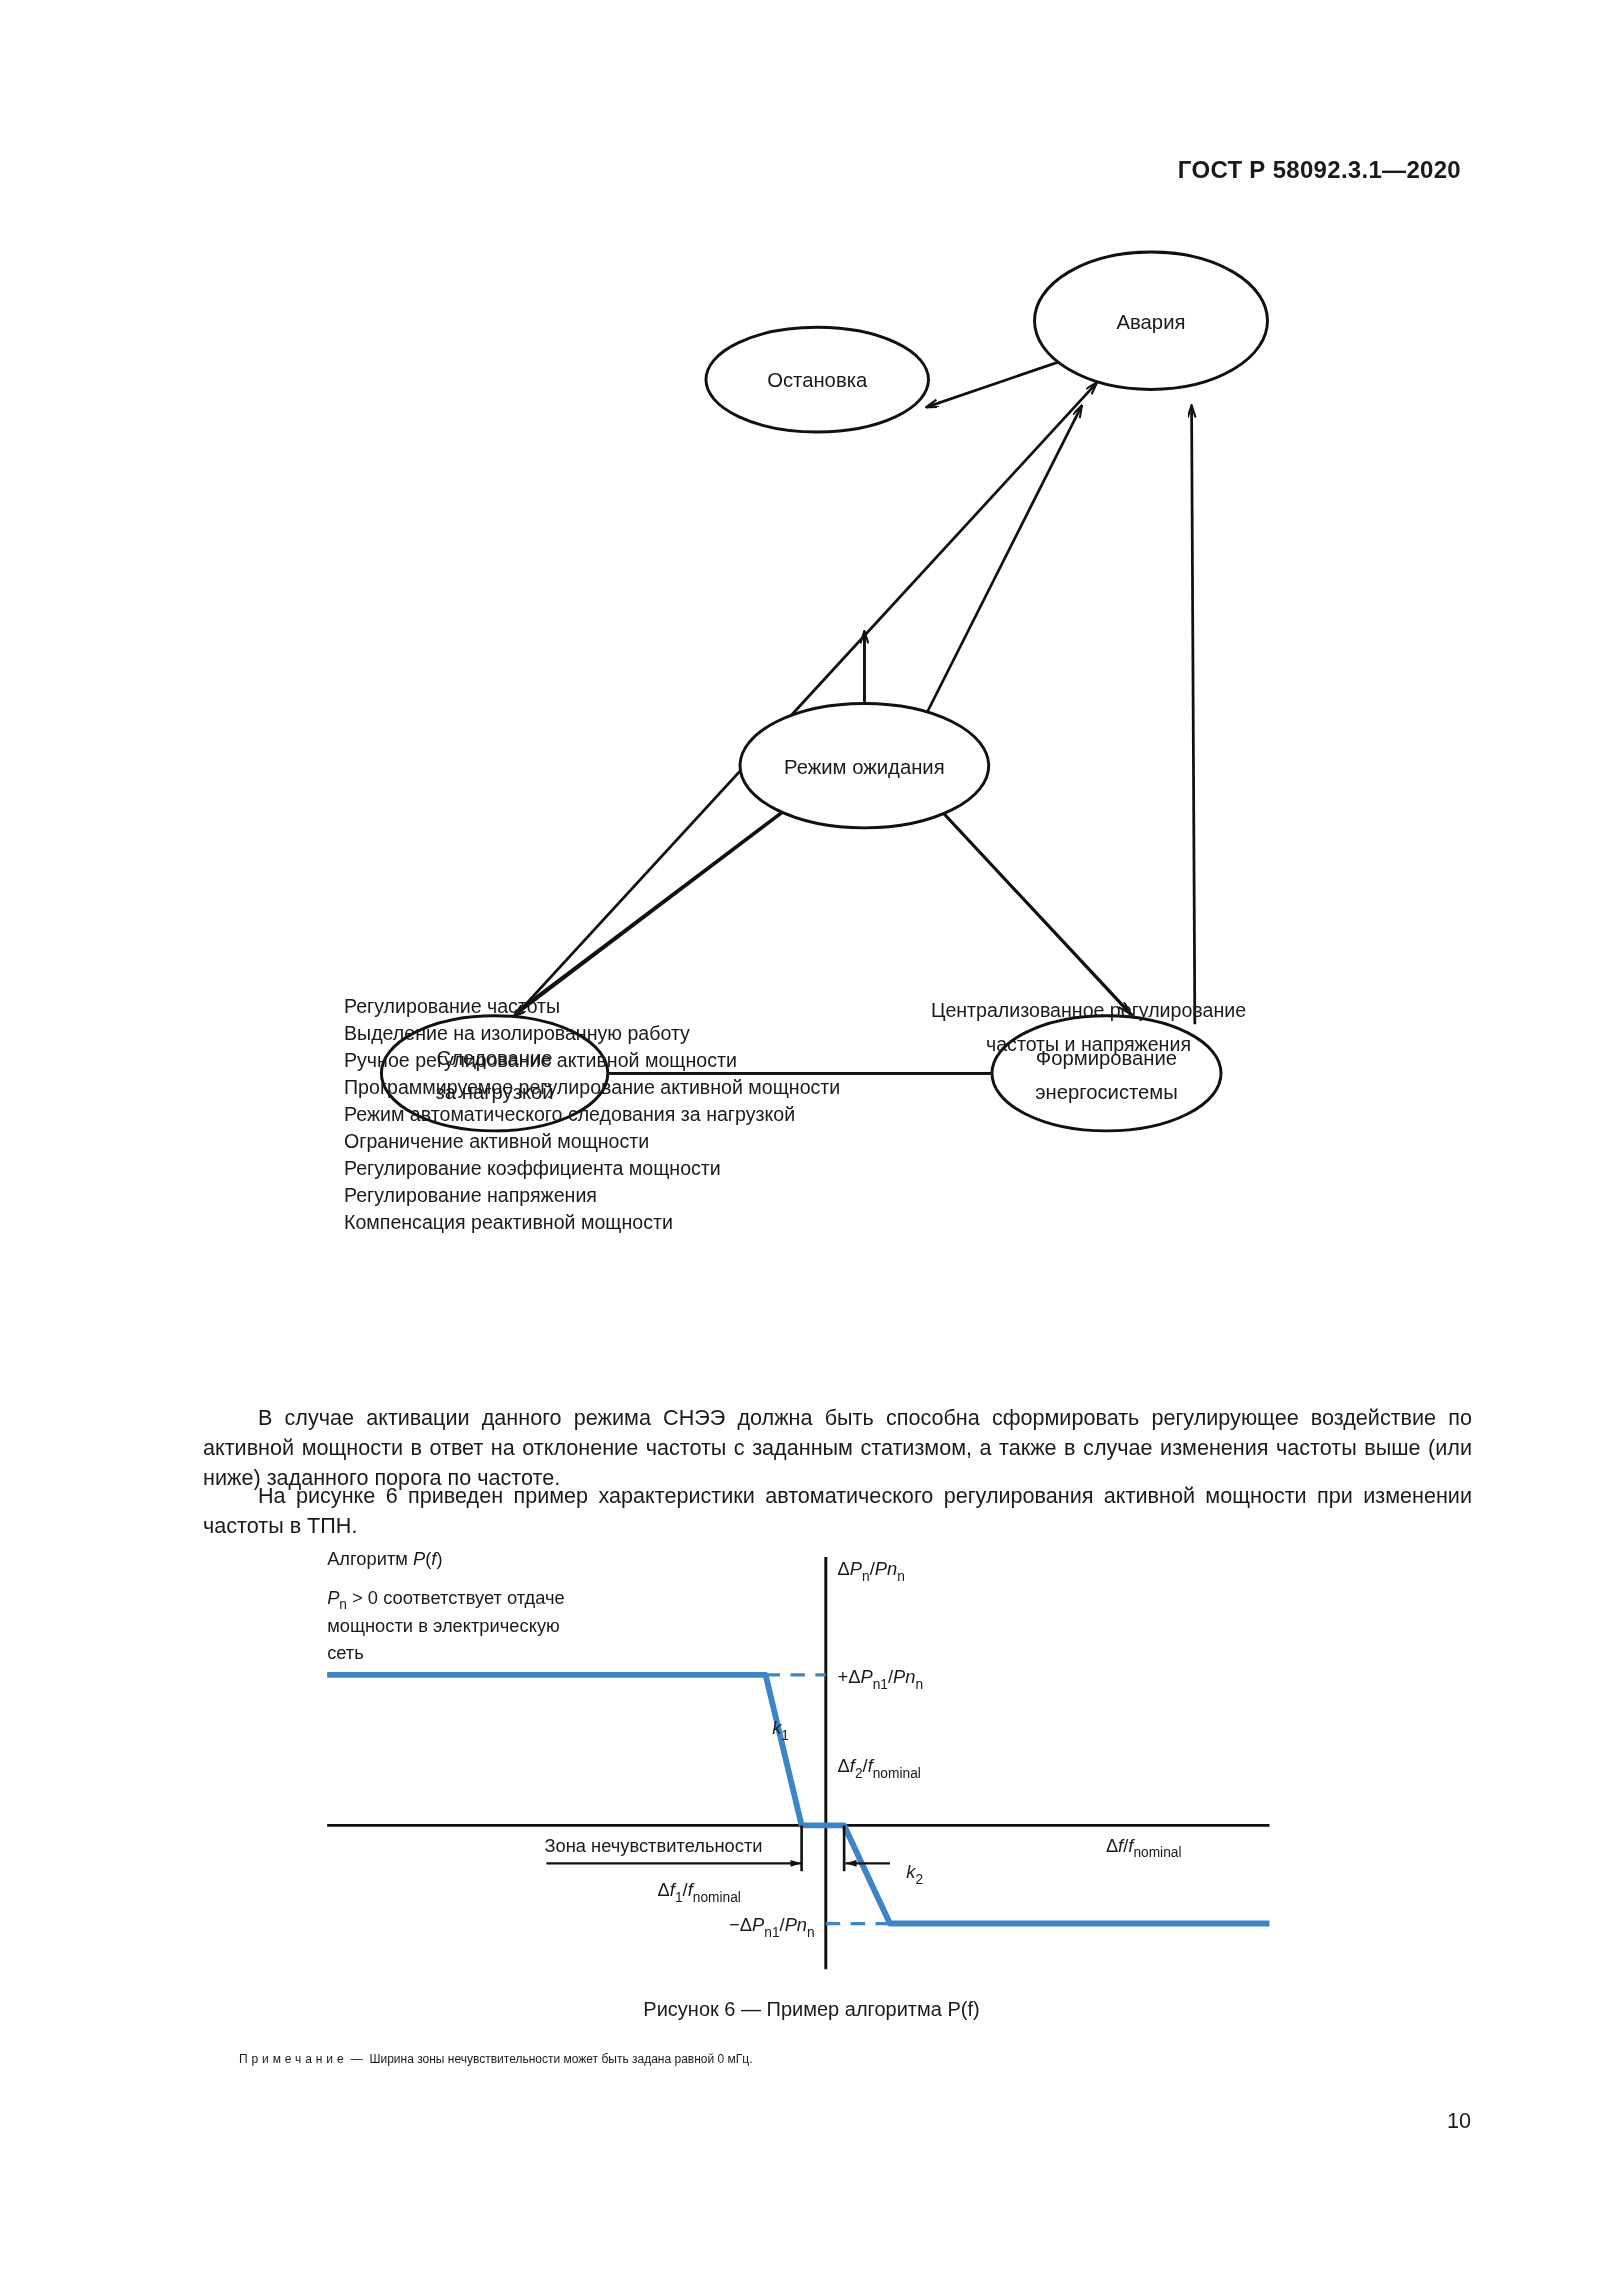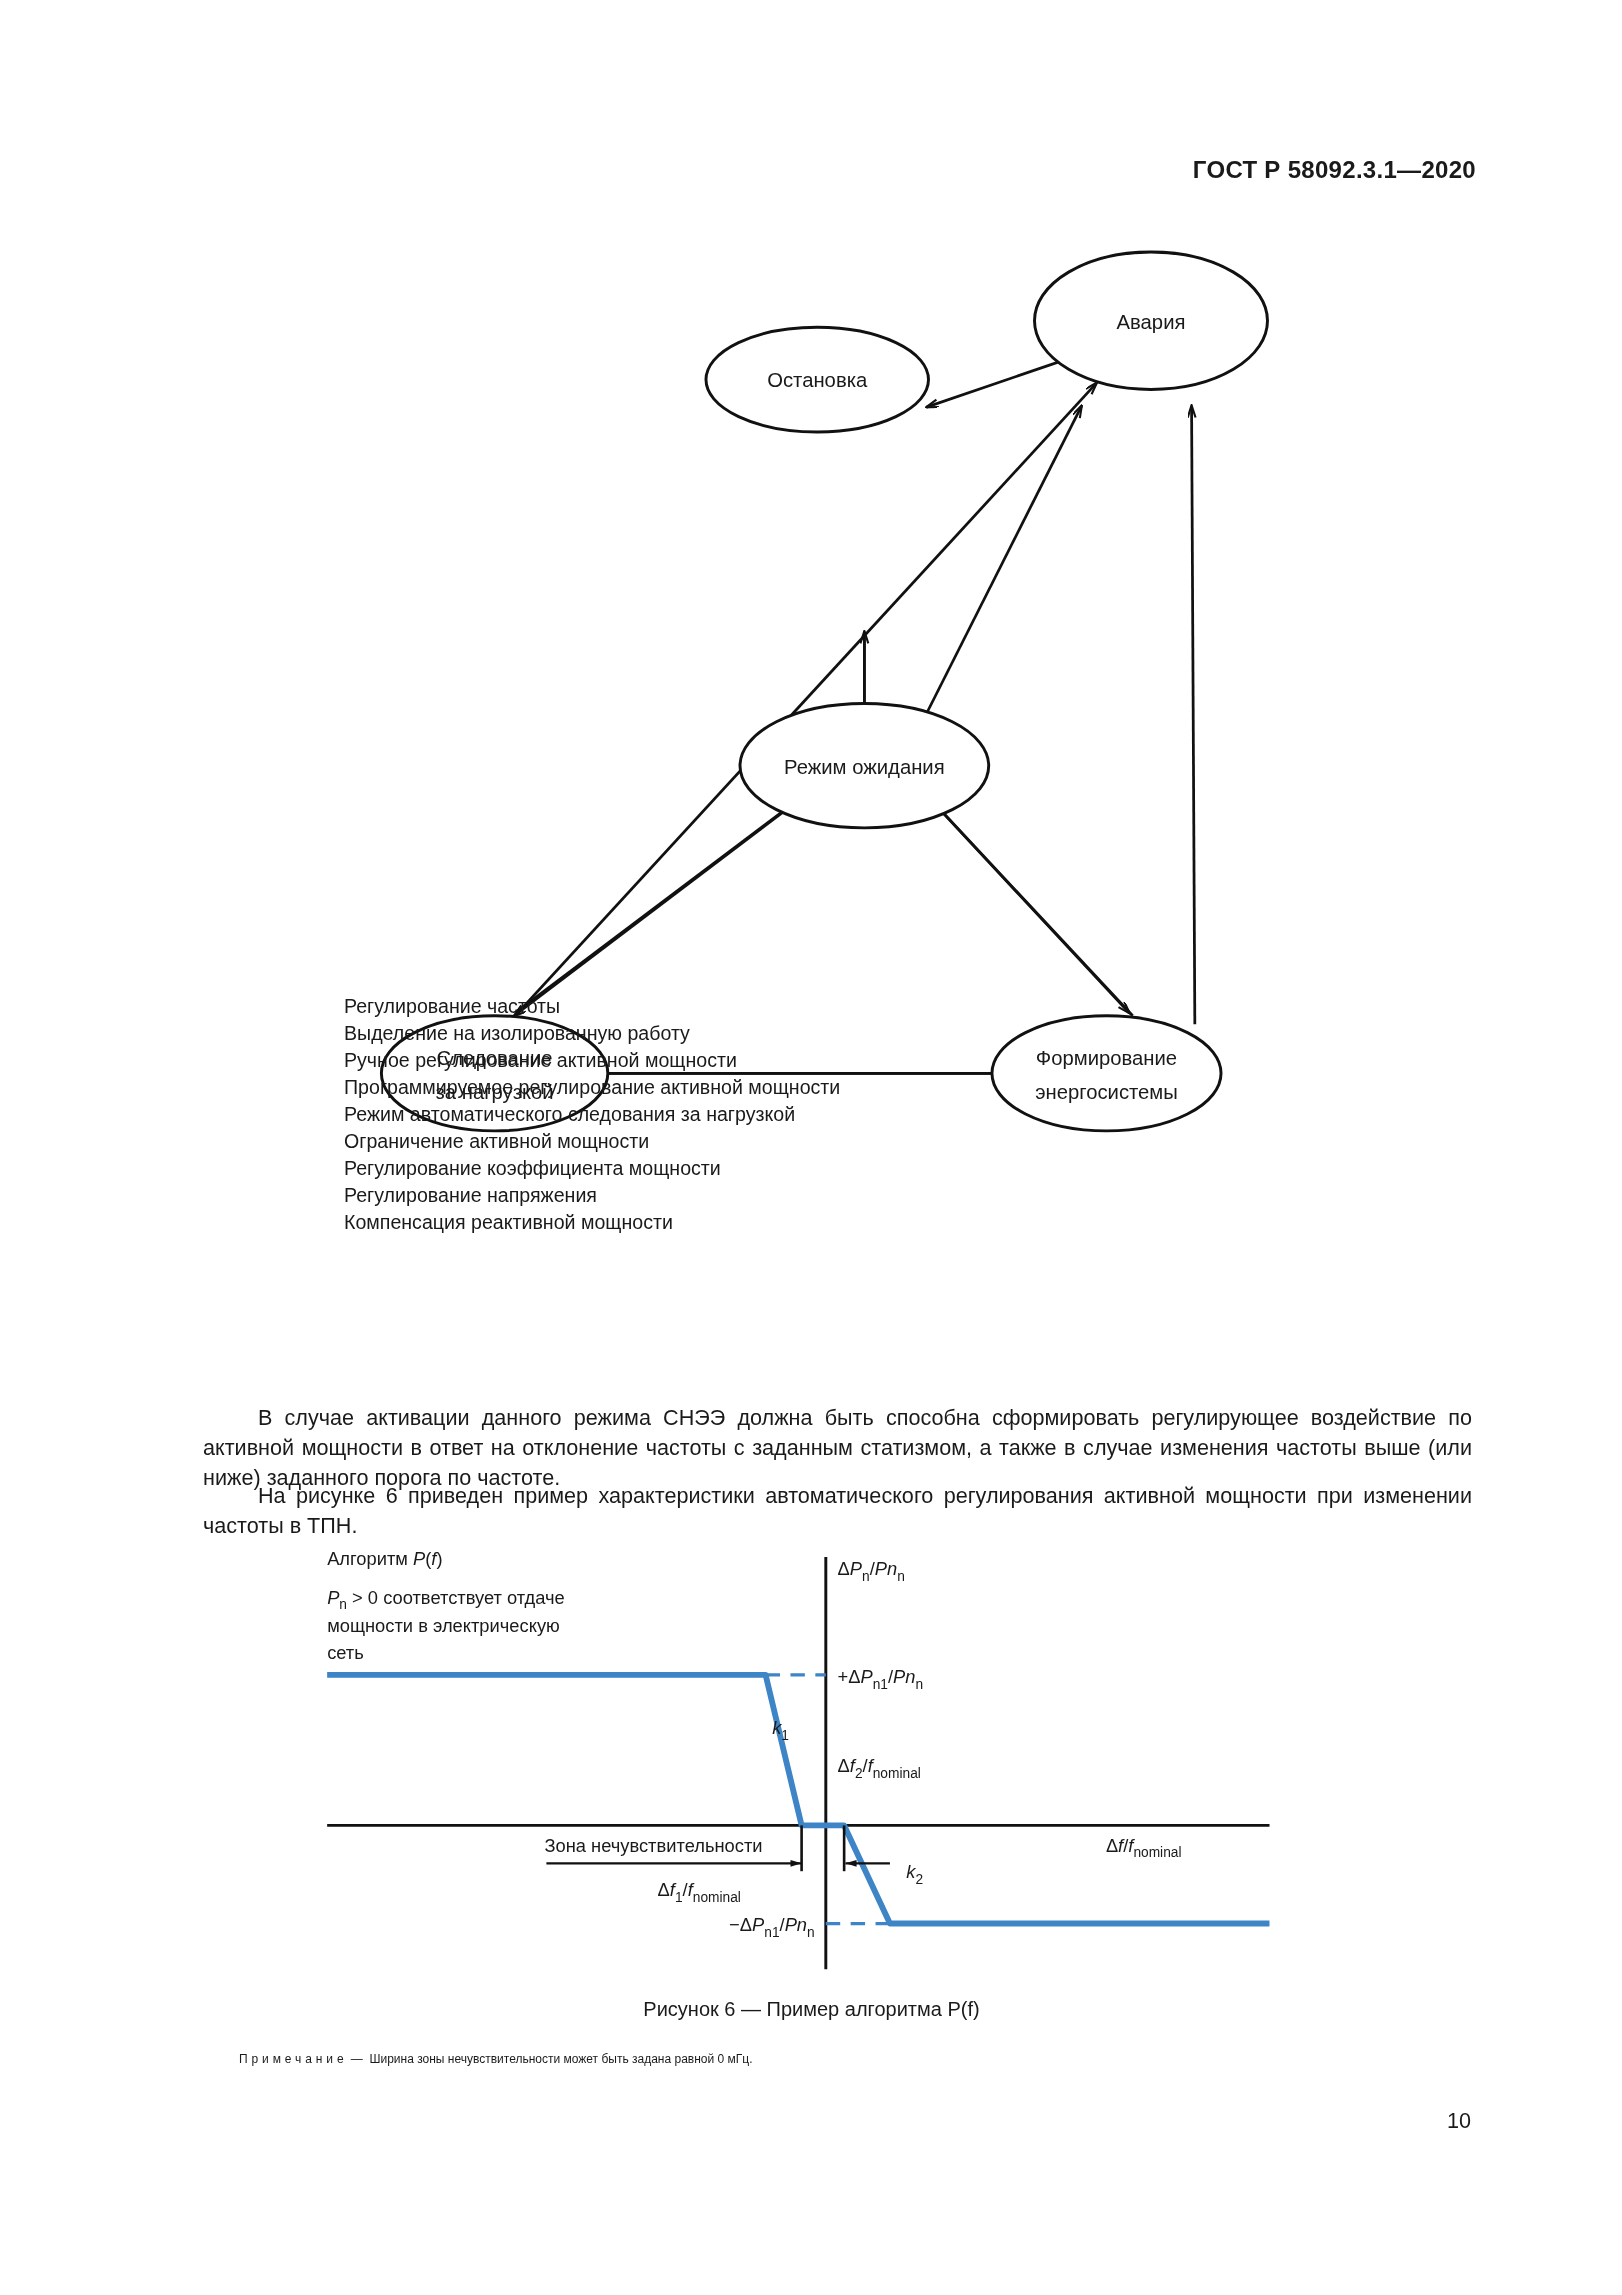--- a/index.html
+++ b/index.html
@@ -16,21 +16,21 @@
     width: 1623px;
     height: 2295px;
     background: #ffffff;
     overflow: hidden;
   }
 
   
   .doc-header {
     position: absolute;
     top: 156px;
-    right: 147px;
+    right: 162px;
     font-size: 24px;
     font-weight: bold;
     letter-spacing: 0.3px;
     white-space: nowrap;
   }
 
   
   .fig5 {
     position: absolute;
     top: 216px;
@@ -187,20 +187,24 @@
     <div>Выделение на изолированную работу</div>
     <div>Ручное регулирование активной мощности</div>
     <div>Программируемое регулирование активной мощности</div>
     <div>Режим автоматического следования за нагрузкой</div>
     <div>Ограничение активной мощности</div>
     <div>Регулирование коэффициента мощности</div>
     <div>Регулирование напряжения</div>
     <div>Компенсация реактивной мощности</div>
   </div>
 
+  <div class="mode-list-right">
+    <div>Централизованное регулирование</div>
+    <div>частоты и напряжения</div>
+  </div>
 
 
   <div class="body-block" id="para2">
     <p>В случае активации данного режима СНЭЭ должна быть способна сформировать регулирующее воздействие по активной мощности в ответ на отклонение частоты с заданным статизмом, а также в случае изменения частоты выше (или ниже) заданного порога по частоте.</p>
   </div>
   <div class="body-block" id="para3">
     <p>На рисунке 6 приведен пример характеристики автоматического регулирования активной мощности при изменении частоты в ТПН.</p>
   </div>
 
   <div class="fig6">

